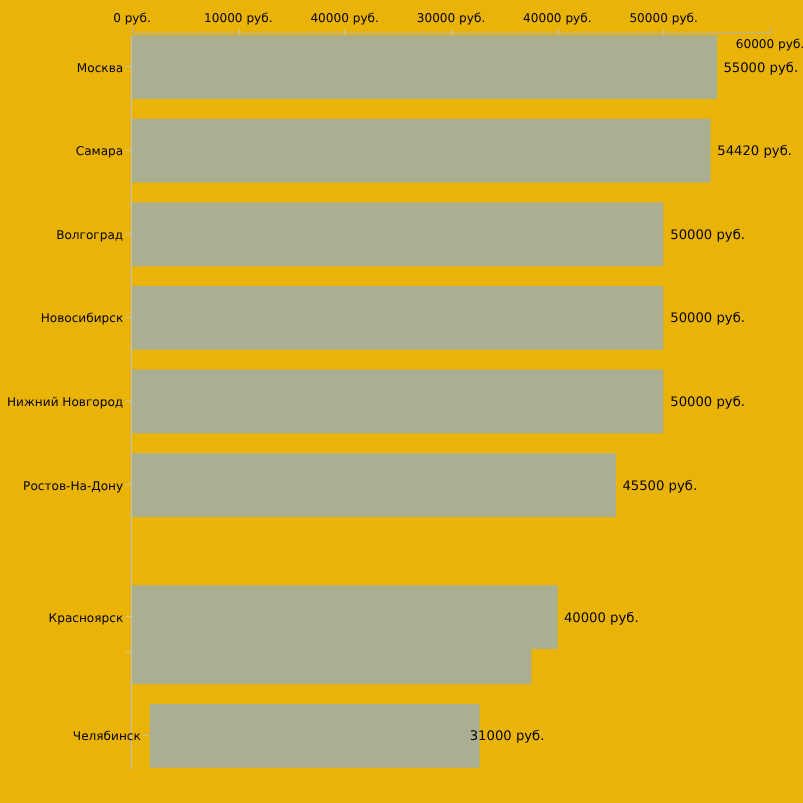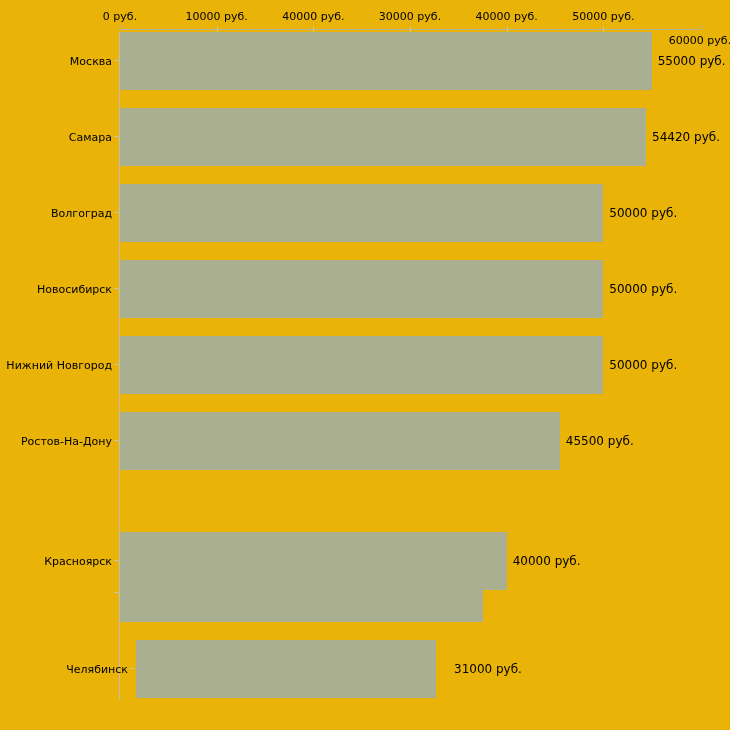--- a/index.html
+++ b/index.html
@@ -196,18 +196,18 @@
           <div class="bar-value" style="left: 512.667px;">40000 руб.</div>
         </div>
         <div class="bar-row" style="top: 532px;">
           <div class="cat-tick"></div>
           <div class="bar" style="width: 362.5px; background: rgb(171, 175, 146);"></div>
         </div>
         <div class="bar-row" style="top: 608px; margin-left: 16px;">
           <div class="bar-label">Челябинск</div>
           <div class="cat-tick"></div>
           <div class="bar" style="width: 299.667px; background: rgb(171, 175, 146);"></div>
-          <div class="bar-value" style="left: 438px;">31000 руб.</div>
+          <div class="bar-value" style="left: 411px;">31000 руб.</div>
         </div>
       </div>
   </div>
 
 </div>
 
 </body></html>

